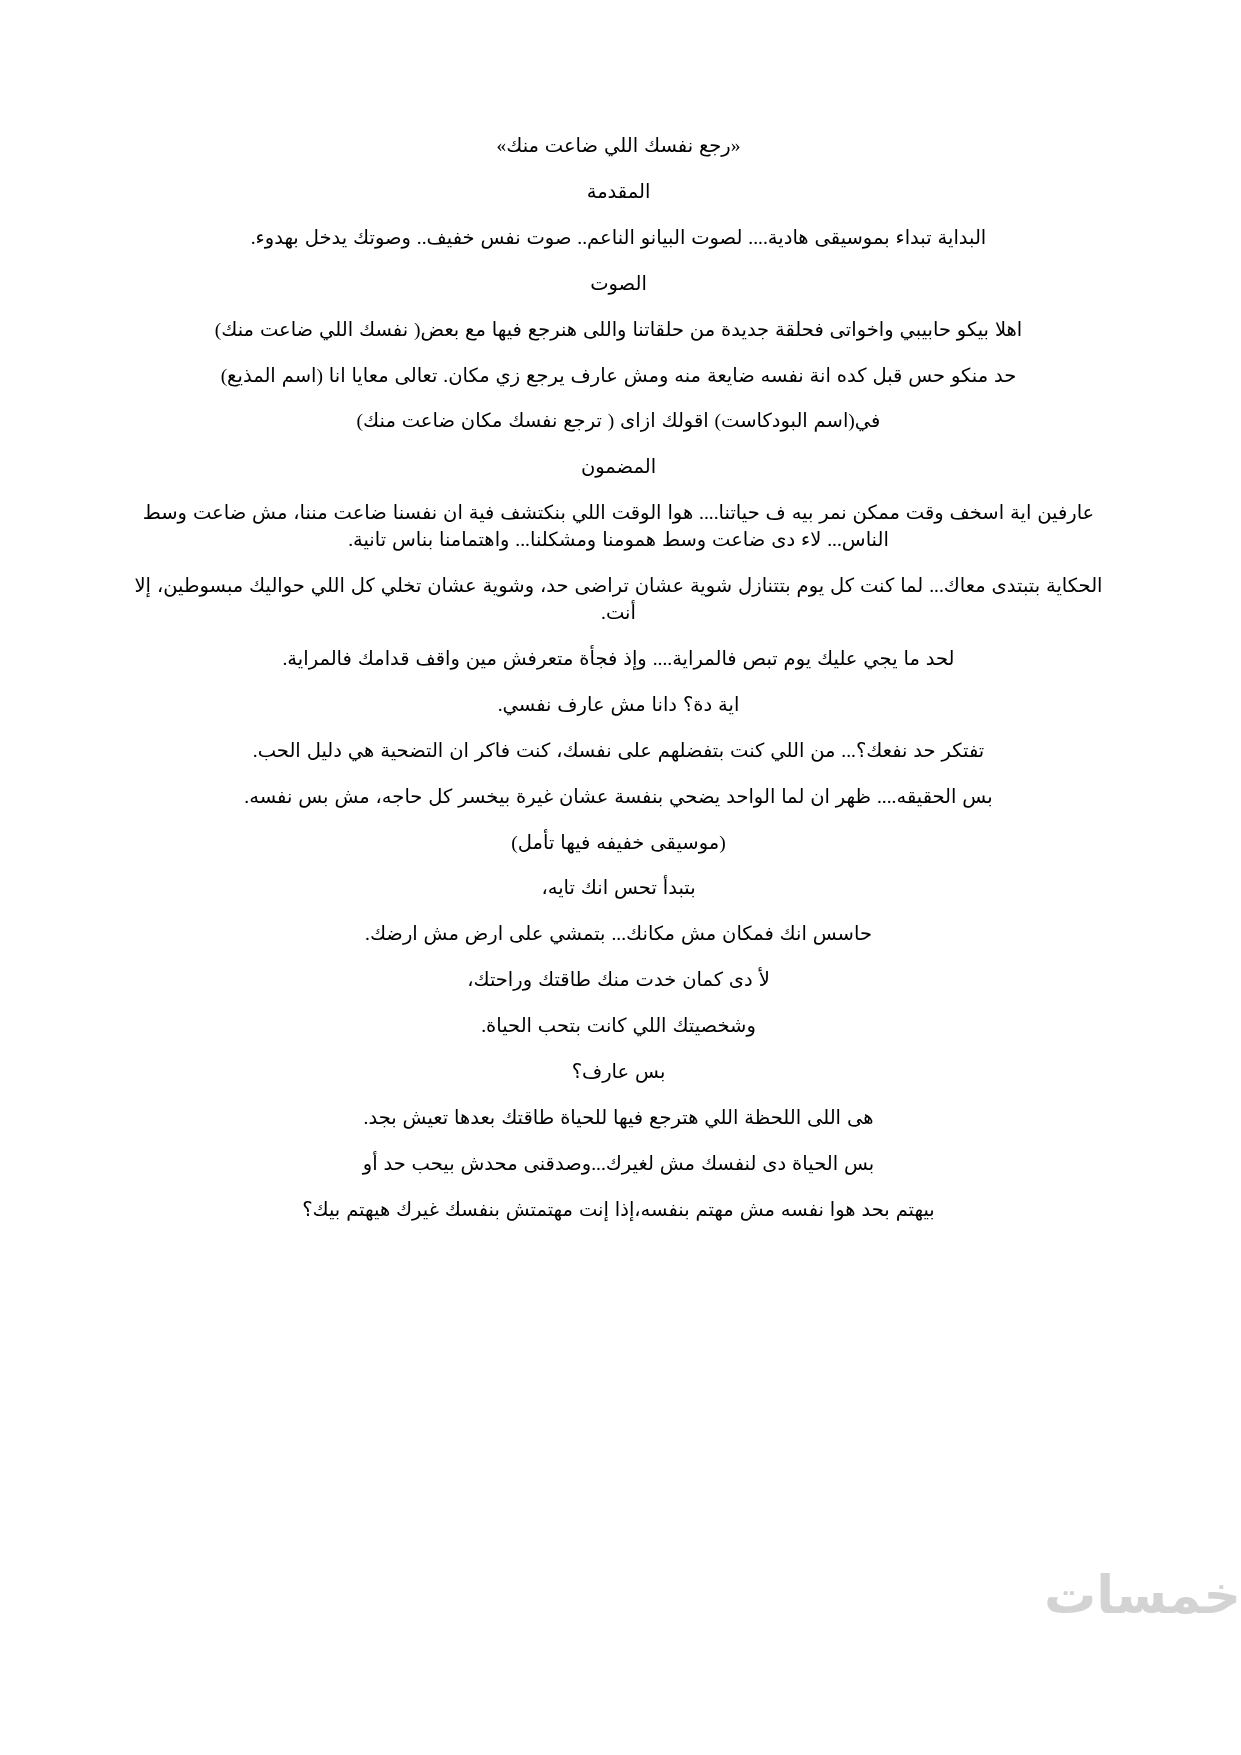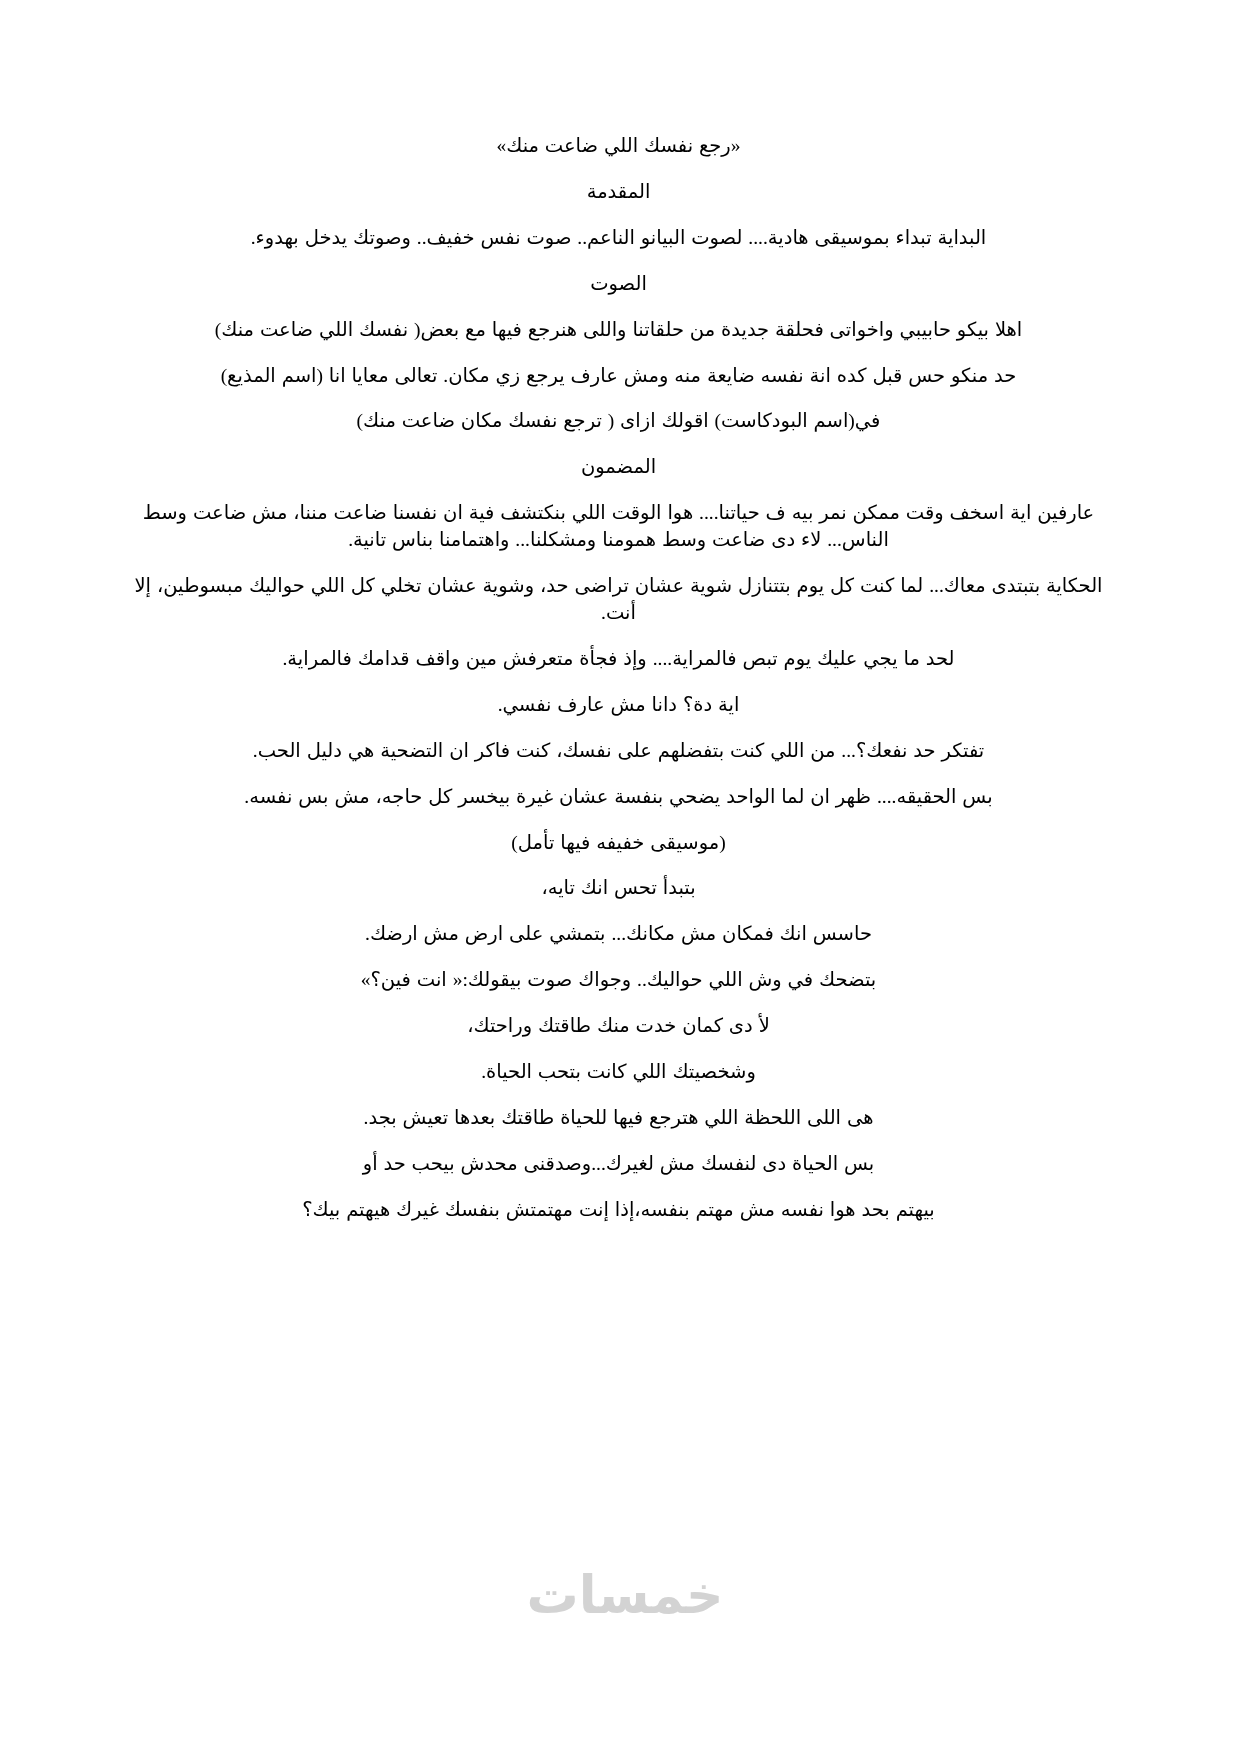--- a/index.html
+++ b/index.html
@@ -31,21 +31,20 @@
     word-spacing: 1px;
   }
   .doc p.heading {
     
   }
   .watermark {
     position: absolute;
     left: 0;
     right: 0;
     bottom: 130px;
-    text-align: center;
     font-size: 52px;
     color: #d3d3d3;
     font-family: "DejaVu Sans", sans-serif;
     font-weight: bold;
     letter-spacing: 2px;
     direction: rtl;
     user-select: none;
     padding-left: 9px;
   }
 </style>
@@ -64,22 +63,22 @@
     <p class="heading">المضمون</p>
     <p>عارفين اية اسخف وقت ممكن نمر بيه ف حياتنا.... هوا الوقت اللي بنكتشف فية ان نفسنا ضاعت مننا، مش ضاعت وسط الناس... لاء دى ضاعت وسط همومنا ومشكلنا... واهتمامنا بناس تانية.</p>
     <p>الحكاية بتبتدى معاك... لما كنت كل يوم بتتنازل شوية عشان تراضى حد، وشوية عشان تخلي كل اللي حواليك مبسوطين، إلا أنت.</p>
     <p>لحد ما يجي عليك يوم تبص فالمراية.... وإذ فجأة متعرفش مين واقف قدامك فالمراية.</p>
     <p>اية دة؟ دانا مش عارف نفسي.</p>
     <p>تفتكر حد نفعك؟... من اللي كنت بتفضلهم على نفسك، كنت فاكر ان التضحية هي دليل الحب.</p>
     <p>بس الحقيقه.... ظهر ان لما الواحد يضحي بنفسة عشان غيرة بيخسر كل حاجه، مش بس نفسه.</p>
     <p>(موسيقى خفيفه فيها تأمل)</p>
     <p>بتبدأ تحس انك تايه،</p>
     <p>حاسس انك فمكان مش مكانك... بتمشي على ارض مش ارضك.</p>
-    <p>بتضحك في وش اللي حواليك.. وجواك صوت بيقولك:« انت فين؟»</p>
     <p>لأ دى كمان خدت منك طاقتك وراحتك،</p>
     <p>وشخصيتك اللي كانت بتحب الحياة.</p>
+    <p>بس عارف؟</p>
     <p>هى اللى اللحظة اللي هترجع فيها للحياة طاقتك بعدها تعيش بجد.</p>
     <p>بس الحياة دى لنفسك مش لغيرك...وصدقنى محدش بيحب حد أو</p>
     <p>بيهتم بحد هوا نفسه مش مهتم بنفسه،إذا إنت مهتمتش بنفسك غيرك هيهتم بيك؟</p>
   </div>
 </div>
 
 <div class="watermark">خمسات</div>
 
 </body></html>

